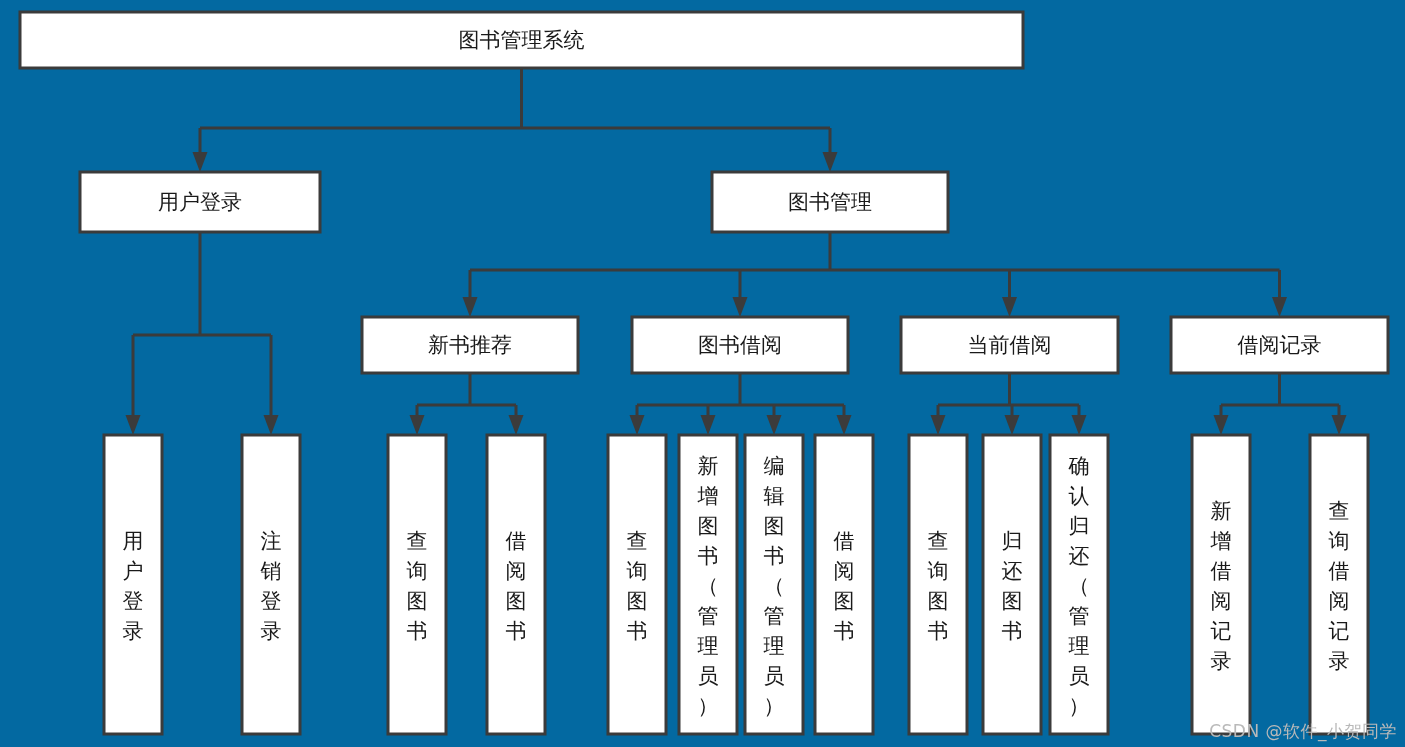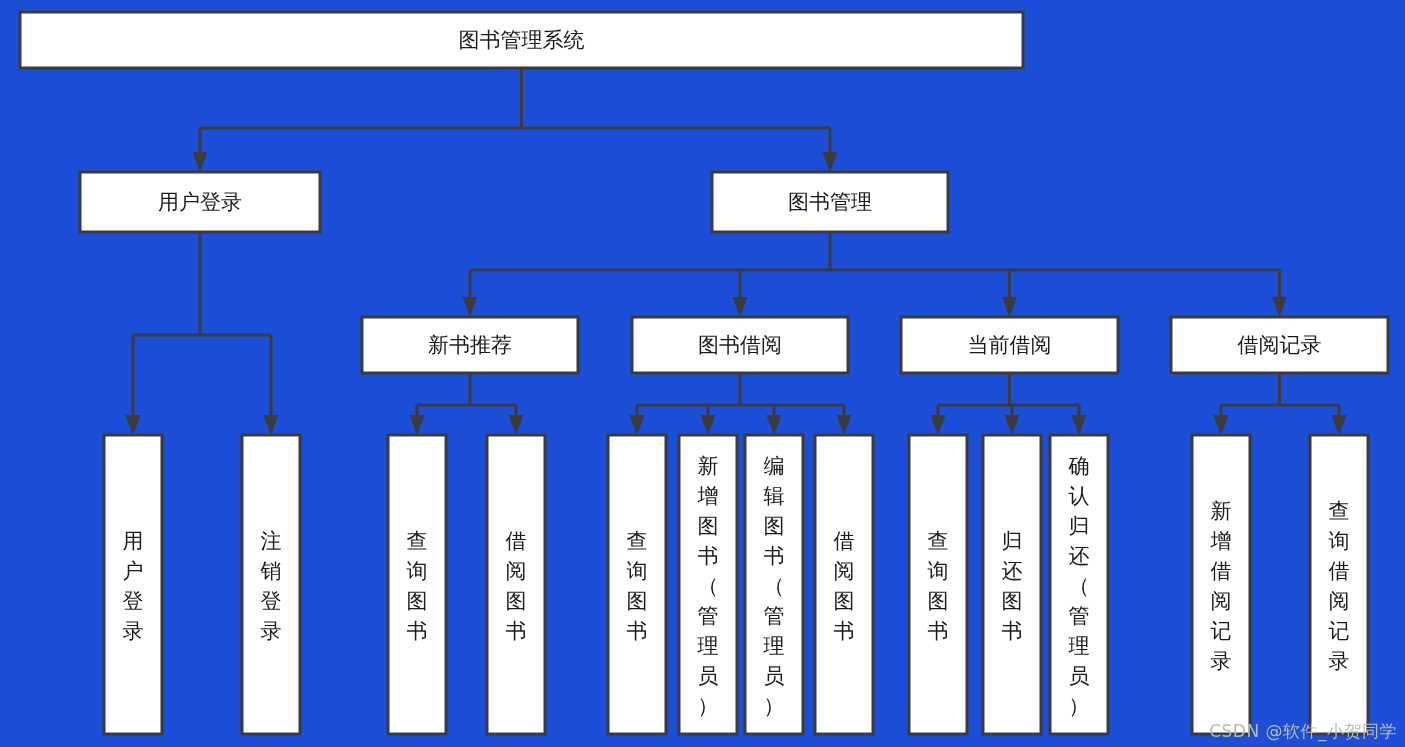--- a/index.html
+++ b/index.html
@@ -11,21 +11,21 @@
   body {
     font-family: "DejaVu Sans", "Liberation Sans", sans-serif;
     width: 1405px;
     height: 747px;
     overflow: hidden;
   }
   #diagram-root {
     position: relative;
     width: 1405px;
     height: 747px;
-    background: #1d4ed8;
+    background: #0369a1;
   }
   svg#tree-svg {
     position: absolute;
     top: 0;
     left: 0;
     width: 1405px;
     height: 747px;
     display: block;
   }
   .node-rect {

